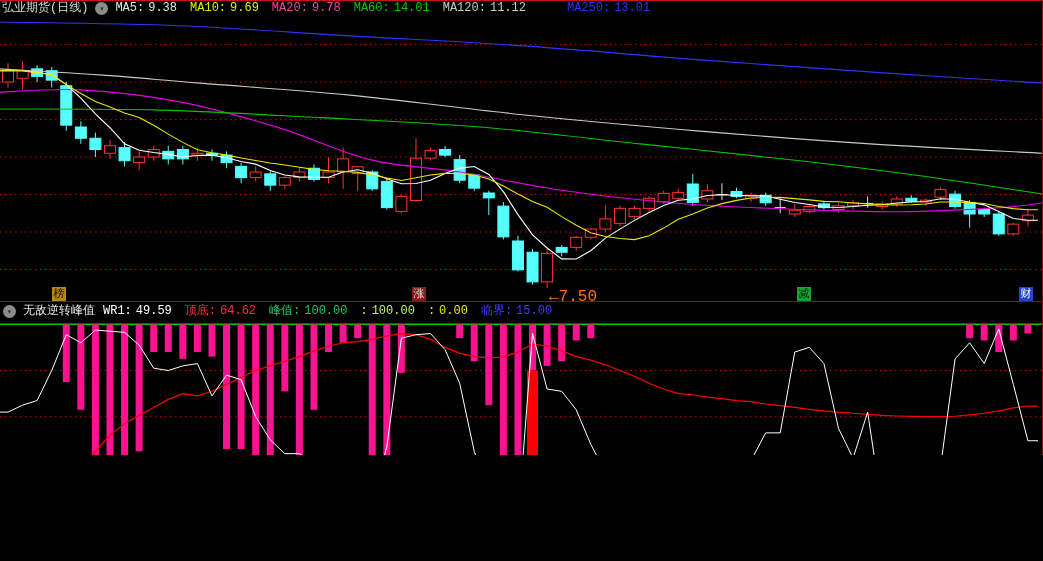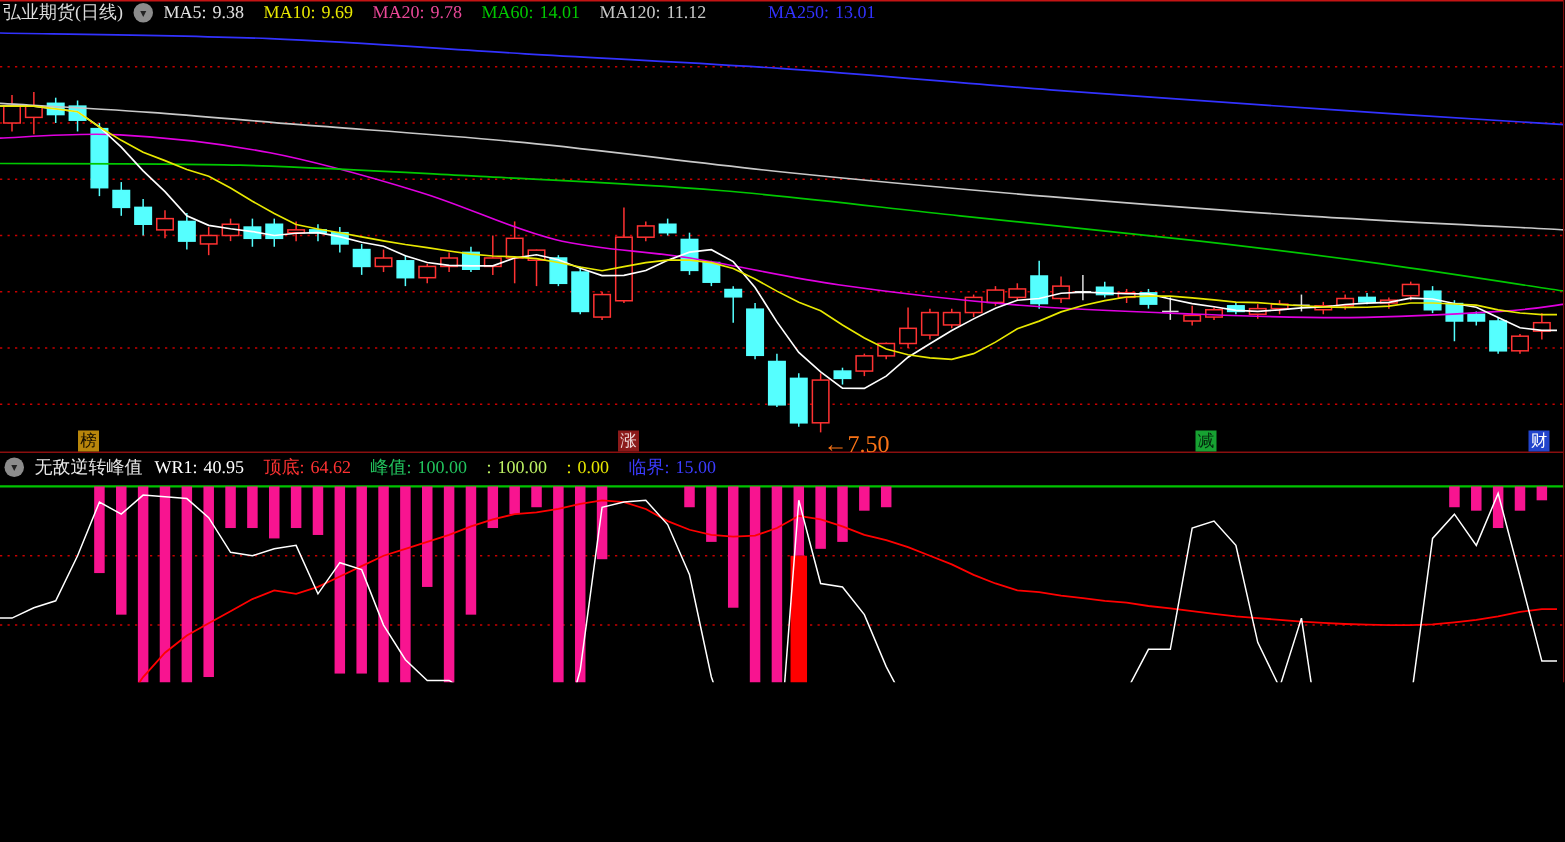--- a/index.html
+++ b/index.html
@@ -1,17 +1,17 @@
 <!DOCTYPE html>
 <html><head>
 <meta charset="utf-8">
 <style>
   html,body{margin:0;padding:0;background:#000;}
   .app{position:relative;width:1043px;height:455px;background:#000;overflow:hidden;
-       font-family:Liberation Serif, serif;}
+       font-family:Liberation Mono, monospace;}
   .frame-line{position:absolute;left:0;width:1043px;height:1px;background:#c41414;}
   .divider-line{position:absolute;left:0;top:301px;width:1043px;height:1px;background:#8a0f0f;}
   .right-line{position:absolute;right:0;top:0;width:1px;height:561px;background:#7d0e0e;}
   #chart{position:absolute;left:0;top:0;}
   .top-bar{position:absolute;left:2px;top:1px;height:14px;display:flex;align-items:center;
            font-size:12px;line-height:14px;white-space:nowrap;}
   .win-title{color:#dedede;margin-right:7px;}
   .chev{display:inline-block;width:13px;height:13px;border-radius:50%;background:#8c8c8c;
         color:#222;font-size:8px;line-height:13px;text-align:center;margin-right:7px;}
   .legend{display:flex;align-items:flex-end;}
@@ -265,21 +265,21 @@
 
   <div>
     <span id="shortcuts"><span class="shortcut" style="left: 52px; background: rgb(184, 134, 11); color: rgb(24, 16, 0);">榜</span><span class="shortcut" style="left: 412px; background: rgb(139, 26, 26); color: rgb(239, 217, 217);">涨</span><span class="shortcut" style="left: 797px; background: rgb(23, 162, 50); color: rgb(3, 36, 12);">减</span><span class="shortcut" style="left: 1019px; background: rgb(34, 68, 204); color: rgb(255, 255, 255);">财</span></span>
     <span class="anno">←7.50</span>
   </div>
 
   <div class="ind-bar">
     <span class="chev">▾</span>
     <span class="ind-name">无敌逆转峰值</span>
     <span class="legend" id="ind-legend">
-        <span class="leg" style="color: rgb(255, 255, 255);"><span>WR1:</span><span>40.95</span></span>
+        <span class="leg" style="color: rgb(255, 255, 255);"><span>WR1:</span><span>49.59</span></span>
         <span class="leg" style="color: rgb(255, 50, 50);"><span>顶底:</span><span>64.62</span></span>
         <span class="leg" style="color: #22c55e;"><span>峰值:</span><span>100.00</span></span>
         <span class="leg" style="color: #bef264;"><span>:</span><span>100.00</span></span>
         <span class="leg" style="color: rgb(232, 232, 0);"><span>:</span><span>0.00</span></span>
         <span class="leg" style="color: rgb(60, 60, 255);"><span>临界:</span><span>15.00</span></span>
       </span>
   </div>
 </div>
 
 </body></html>

